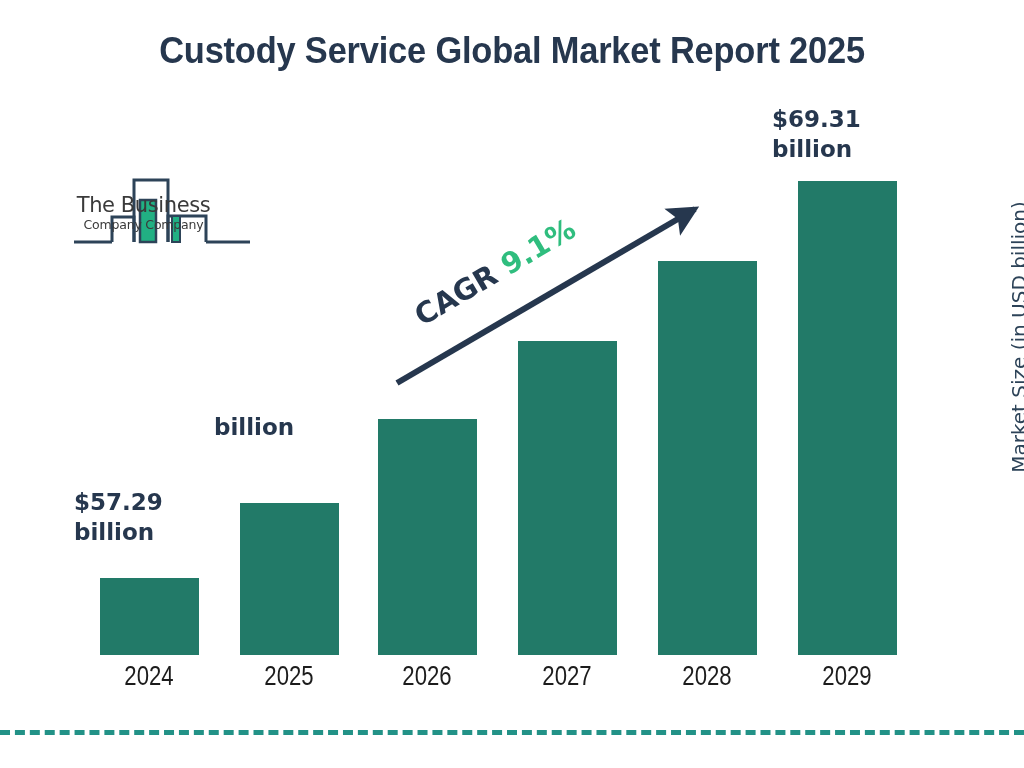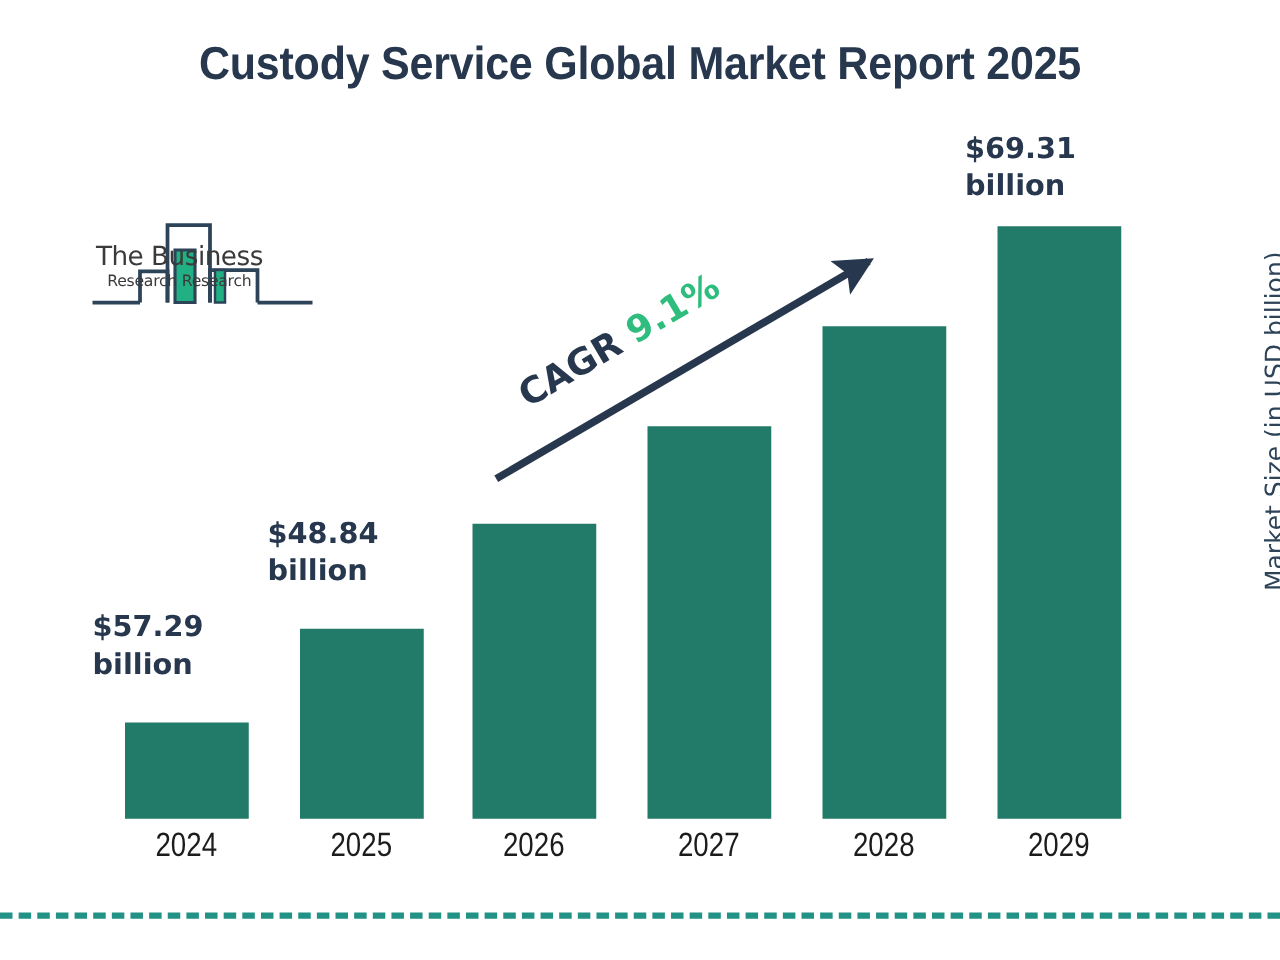--- a/index.html
+++ b/index.html
@@ -180,36 +180,35 @@
 
       <path d="M96 70 V44 H134 V70" stroke="#2d4358" stroke-width="3" fill="none"></path>
 
       <rect x="100" y="44" width="8" height="26" fill="#21b083"></rect>
       <path d="M100 44 h8 v26 h-8 z" stroke="#2d4358" stroke-width="2" fill="none"></path>
 
       <path d="M134 70 H178" stroke="#2d4358" stroke-width="3" fill="none"></path>
     </svg>
     <div id="logo-text">
       <div id="logo-line1">The Business</div>
-      <div id="logo-line2">Research Research</div>
+      <div id="logo-line2">Company Company</div>
     </div>
   </div>
 
   <div id="plot">
 
     <div class="bar" style="left:100px; top:578px; width:99px; height:77px;"></div>
     <div class="bar-value" style="left:74px; top:487px; width:150px;">
       <div>$57.29</div>
       <div>billion</div>
     </div>
     <div class="x-label" style="left:99px; top:661px; width:100px;">2024</div>
 
     <div class="bar" style="left:240px; top:503px; width:99px; height:152px;"></div>
     <div class="bar-value" style="left:214px; top:412px; width:150px;">
-      <div>$48.84</div>
       <div>billion</div>
     </div>
     <div class="x-label" style="left:239px; top:661px; width:100px;">2025</div>
 
     <div class="bar" style="left:378px; top:419px; width:99px; height:236px;"></div>
     <div class="bar-value" style="left:352px; top:328px; width:150px;">
       <div></div>
       <div></div>
     </div>
     <div class="x-label" style="left:377px; top:661px; width:100px;">2026</div>

